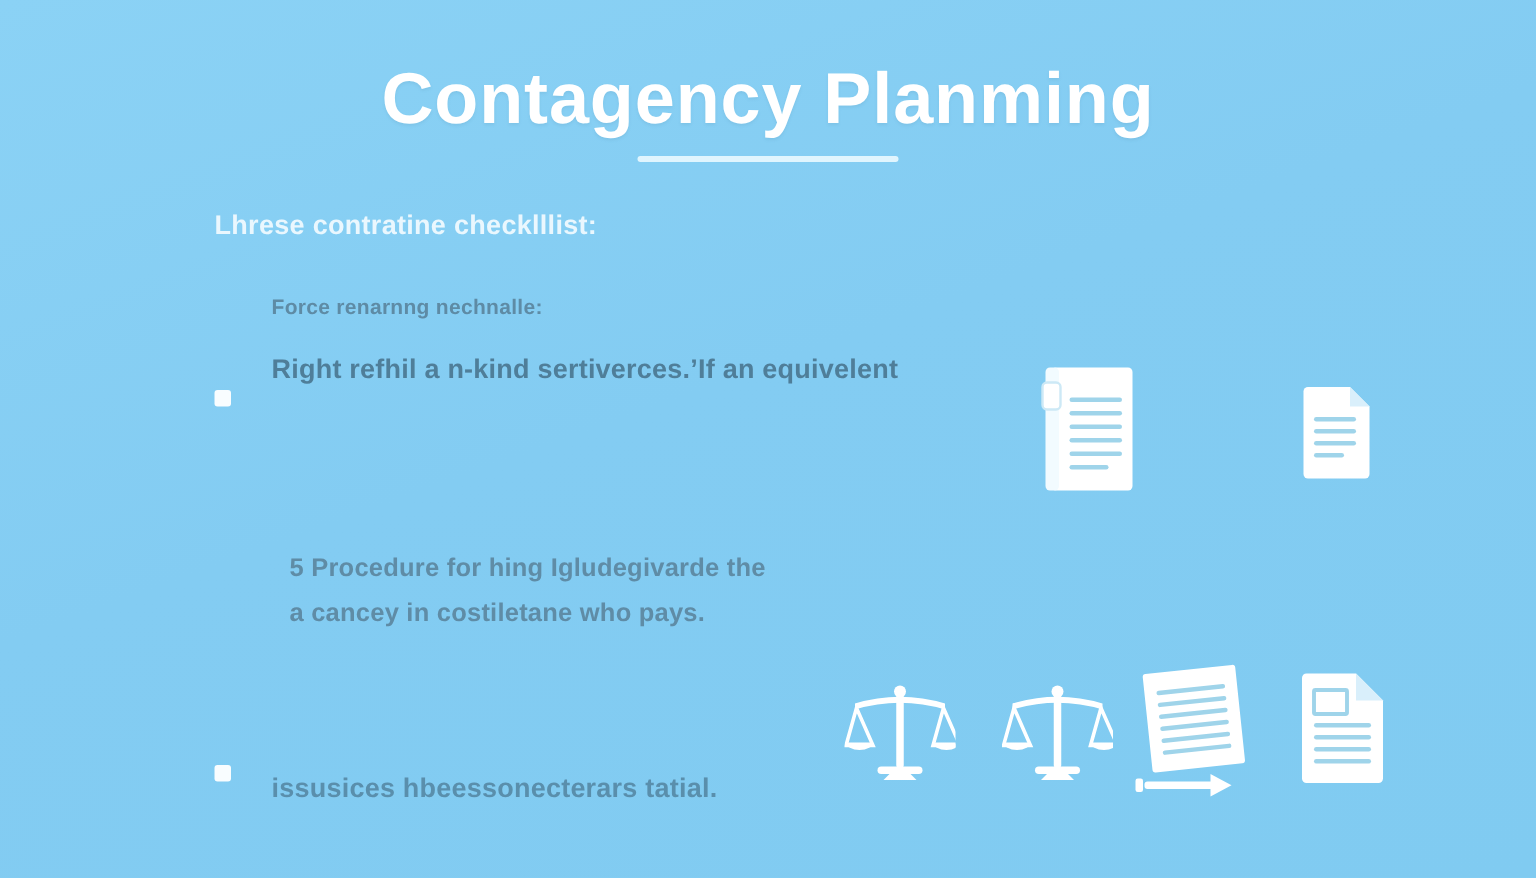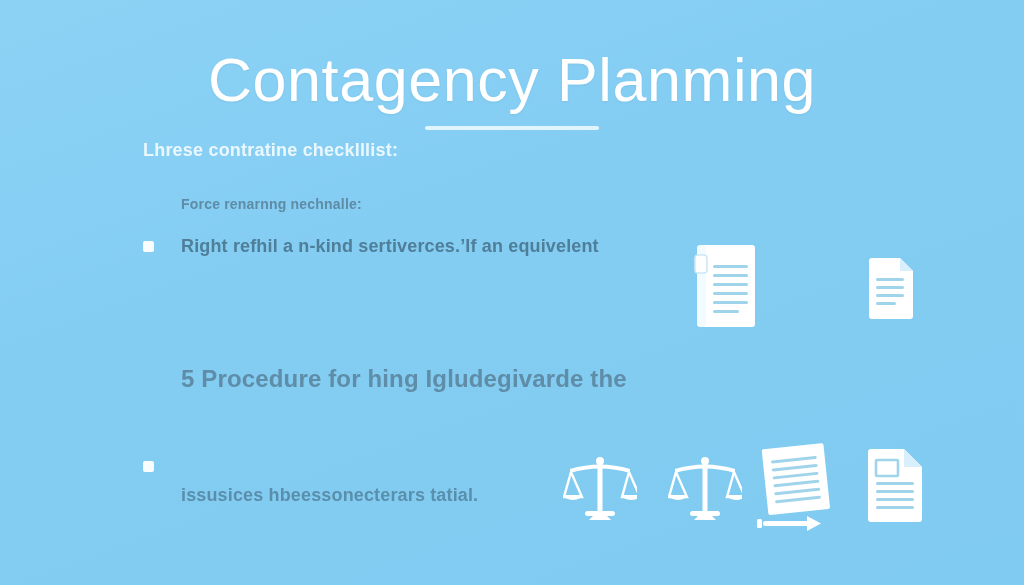--- a/index.html
+++ b/index.html
@@ -25,26 +25,26 @@
 
   
   .title-block {
     position: absolute;
     top: 34px;
     left: 0;
     width: 1024px;
     text-align: center;
   }
   .slide-title {
-    font-size: 61px;
+    font-size: 48px;
     line-height: 58px;
-    font-weight: 400;
+    font-weight: 700;
     color: #ffffff;
     letter-spacing: 0.6px;
-    margin: 17px;
+    margin: 4px;
     text-shadow: 0 1px 2px rgba(90,150,185,0.18);
   }
   .title-rule {
     width: 174px;
     height: 4px;
     margin: 8px auto 0 auto;
     background: #e8f8ff;
     border-radius: 2px;
     opacity: 0.92;
   }
@@ -70,21 +70,21 @@
   .sub-heading {
     font-size: 14px;
     line-height: 24px;
     color: #5e8ba5;
     margin: 0 0 16px 38px;
     letter-spacing: 0.2px;
   }
 
   .bullet-row {
     display: flex;
-    align-items: flex-start;
+    align-items: center;
     margin-bottom: 0;
   }
   .bullet-marker {
     flex: 0 0 auto;
     width: 11px;
     height: 11px;
     margin-top: 9px;
     margin-right: 27px;
     background: #ffffff;
     border-radius: 2px;
@@ -104,24 +104,24 @@
   .bullet-text .line-dim {
     color: #4f7e99;
     opacity: 1;
     margin-top: 16px;
   }
 
   .para-block {
     margin: 74px 0 0 38px;
   }
   .para-text {
-    font-size: 24px;
+    font-size: 17px;
     line-height: 30px;
     color: #5f8ca6;
-    margin: 0;
+    margin: 12px;
     letter-spacing: 0.15px;
   }
 
   .bullet-group-3 {
     margin-top: 58px;
   }
 
   
   .icon-row-top {
     position: absolute;
@@ -162,20 +162,21 @@
       <span class="bullet-marker"></span>
       <p class="bullet-text">
         <span>Right refhil a n-kind sertiverces.’If an equivelent</span><br>
         <br>
       </p>
     </div>
 
     <div class="para-block">
       <p class="para-text">
         <span>5 Procedure for hing Igludegivarde the</span><br>
+        <span>a cancey in costiletane who pays.</span>
       </p>
     </div>
 
     <div class="bullet-row bullet-group-3">
       <span class="bullet-marker"></span>
       <p class="bullet-text faded">
         <br>
         <span class="line-dim">issusices hbeessonecterars tatial.</span>
       </p>
     </div>

